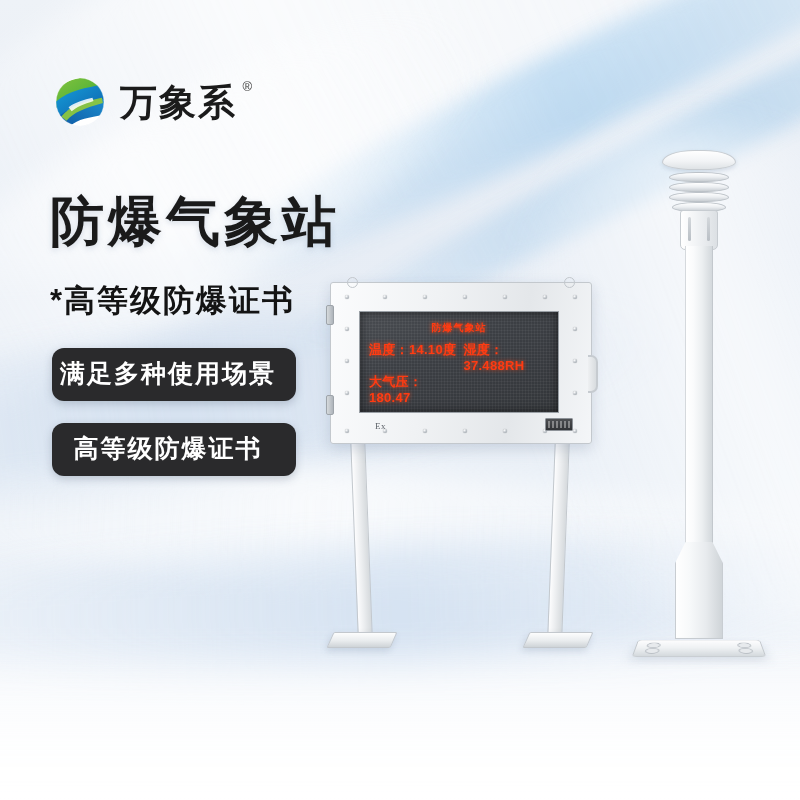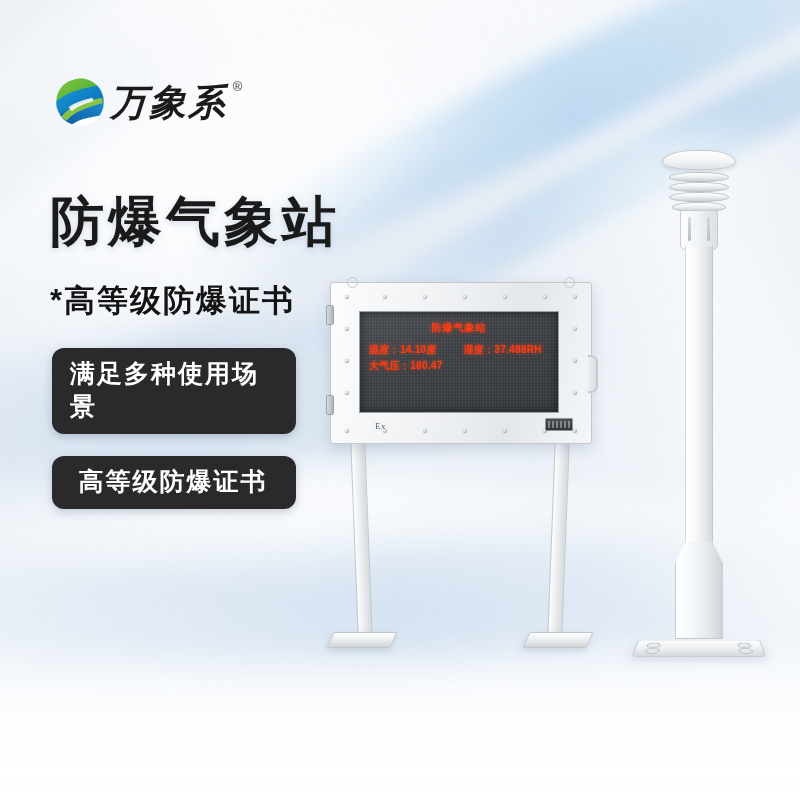--- a/index.html
+++ b/index.html
@@ -91,22 +91,21 @@
     filter: blur(20px);
   }
 
   
   .brand {
     position: absolute;
     left: 54px;
     top: 76px;
     display: flex;
     align-items: center;
-    gap: 4px;
-    font-style: italic;
+    gap: 14px;
   }
   .logo-mark { width: 52px; height: 52px; display: block; }
   .brand-name {
     font-size: 37px;
     font-weight: 700;
     color: #1b1b1b;
     letter-spacing: 2px;
     line-height: 1;
     position: relative;
     font-family: "Liberation Sans", "DejaVu Sans", sans-serif;
@@ -153,21 +152,21 @@
   }
   .pill {
     display: inline-flex;
     align-items: center;
     justify-content: center;
     background: #2a2a2c;
     color: #fff;
     font-size: 25px;
     font-weight: 700;
     letter-spacing: 2px;
-    padding: 9px 20px 11px 18px;
+    padding: 9px 20px 11px 8px;
     border-radius: 12px;
     width: 244px;
     box-sizing: border-box;
     box-shadow: 0 3px 8px rgba(60,75,100,.25);
   }
 
   
   .cabinet-wrap {
     position: absolute;
     left: 330px;
@@ -208,21 +207,21 @@
     letter-spacing: 1px;
     text-shadow: 0 0 4px rgba(255,70,25,.85);
   }
   .screen-rows {
     margin-top: 7px;
     padding: 0 9px;
   }
   .screen-row {
     display: flex;
     color: #ff3b12;
-    font-size: 10px;
+    font-size: 13px;
     font-weight: 700;
     line-height: 16px;
     text-shadow: 0 0 4px rgba(255,70,25,.8);
     letter-spacing: .3px;
     gap: 7px;
   }
   .screen-cell-l { width: 98px; }
   .screen-cell-r { width: 96px; }
 
   

